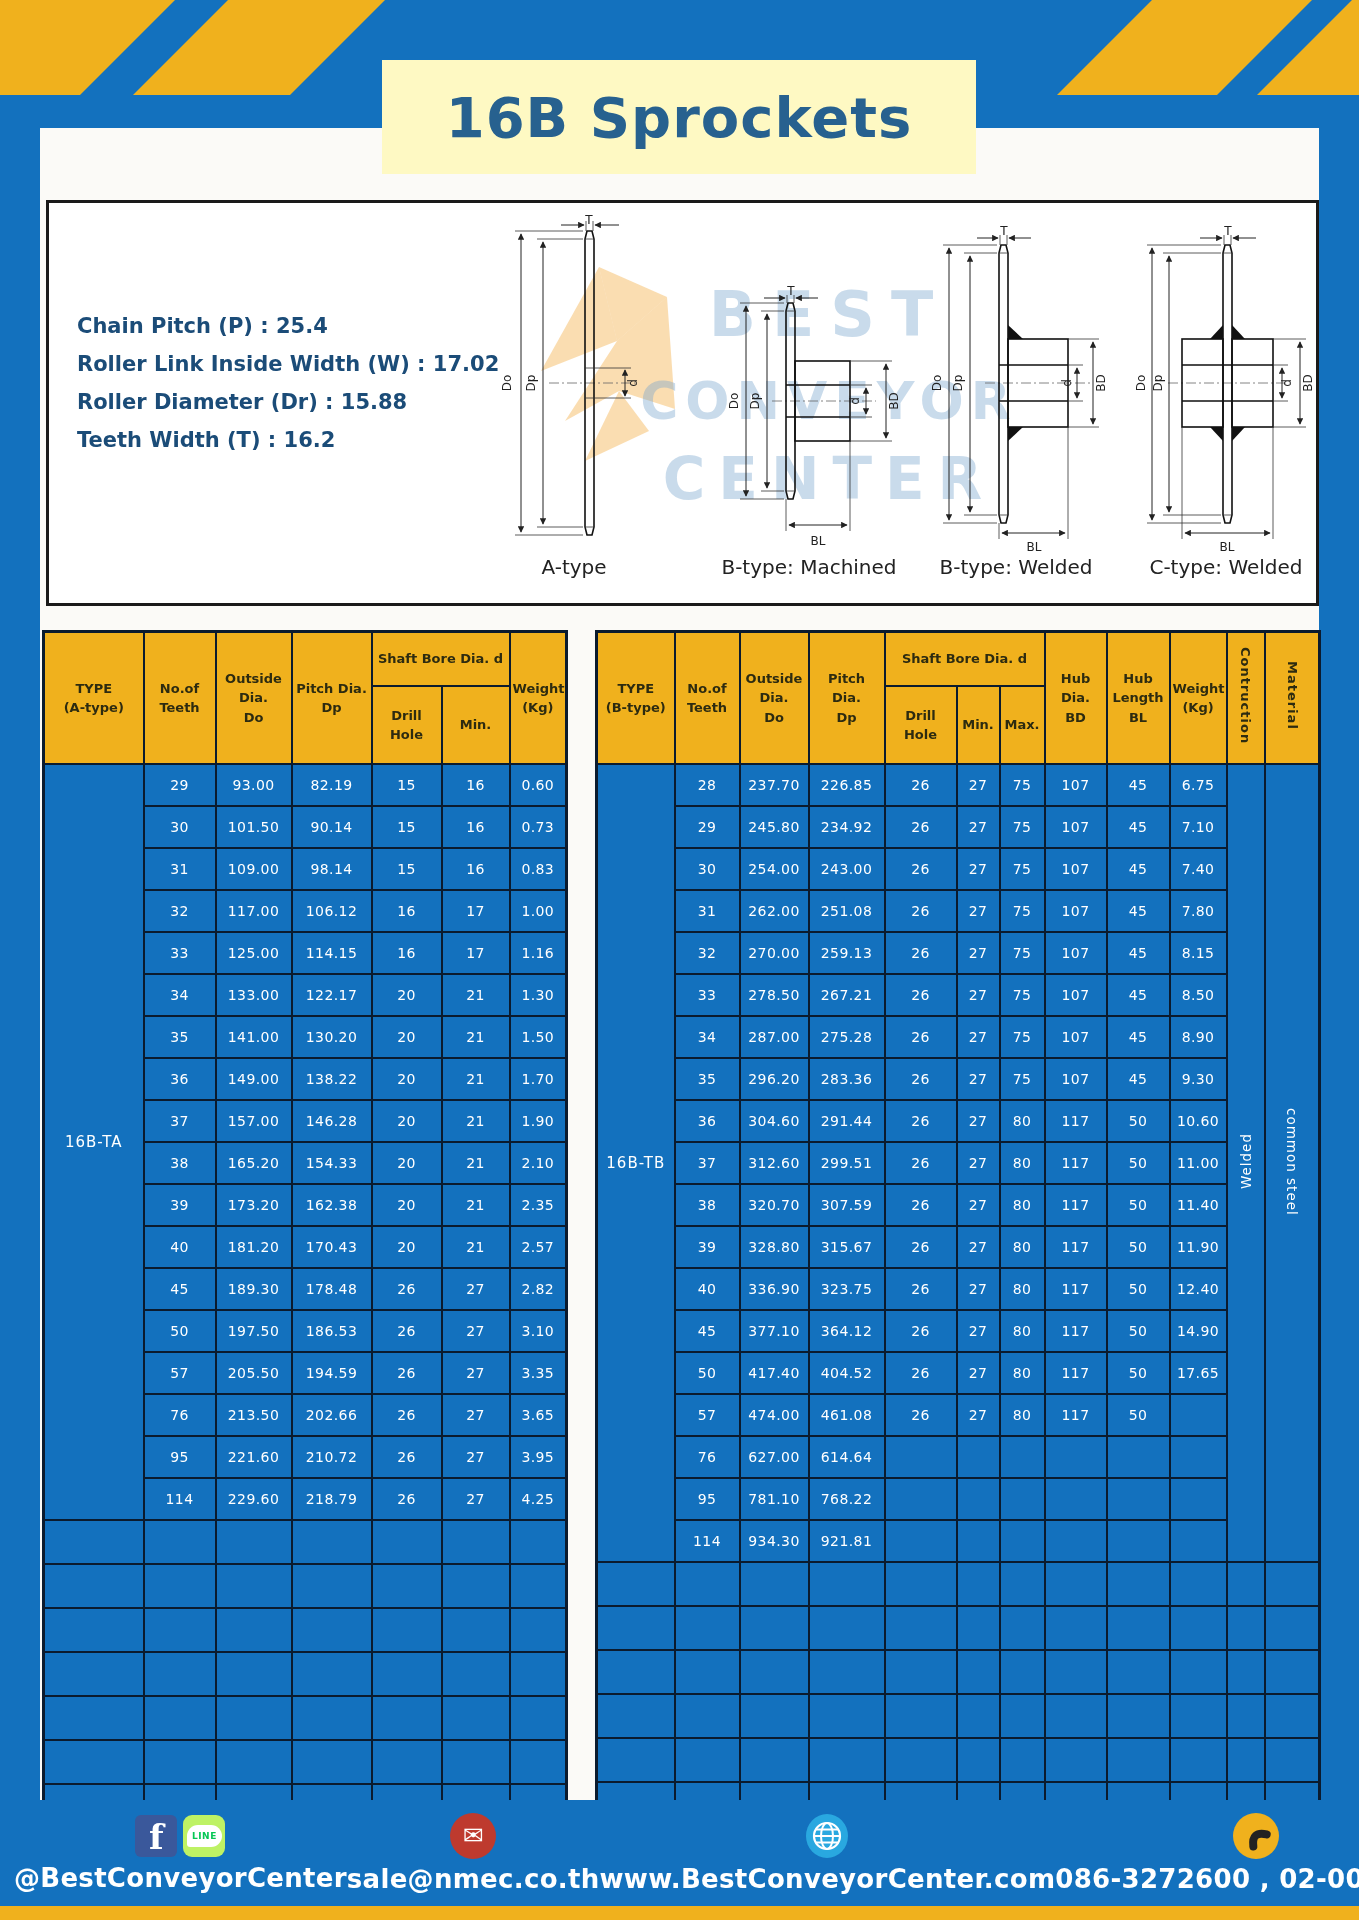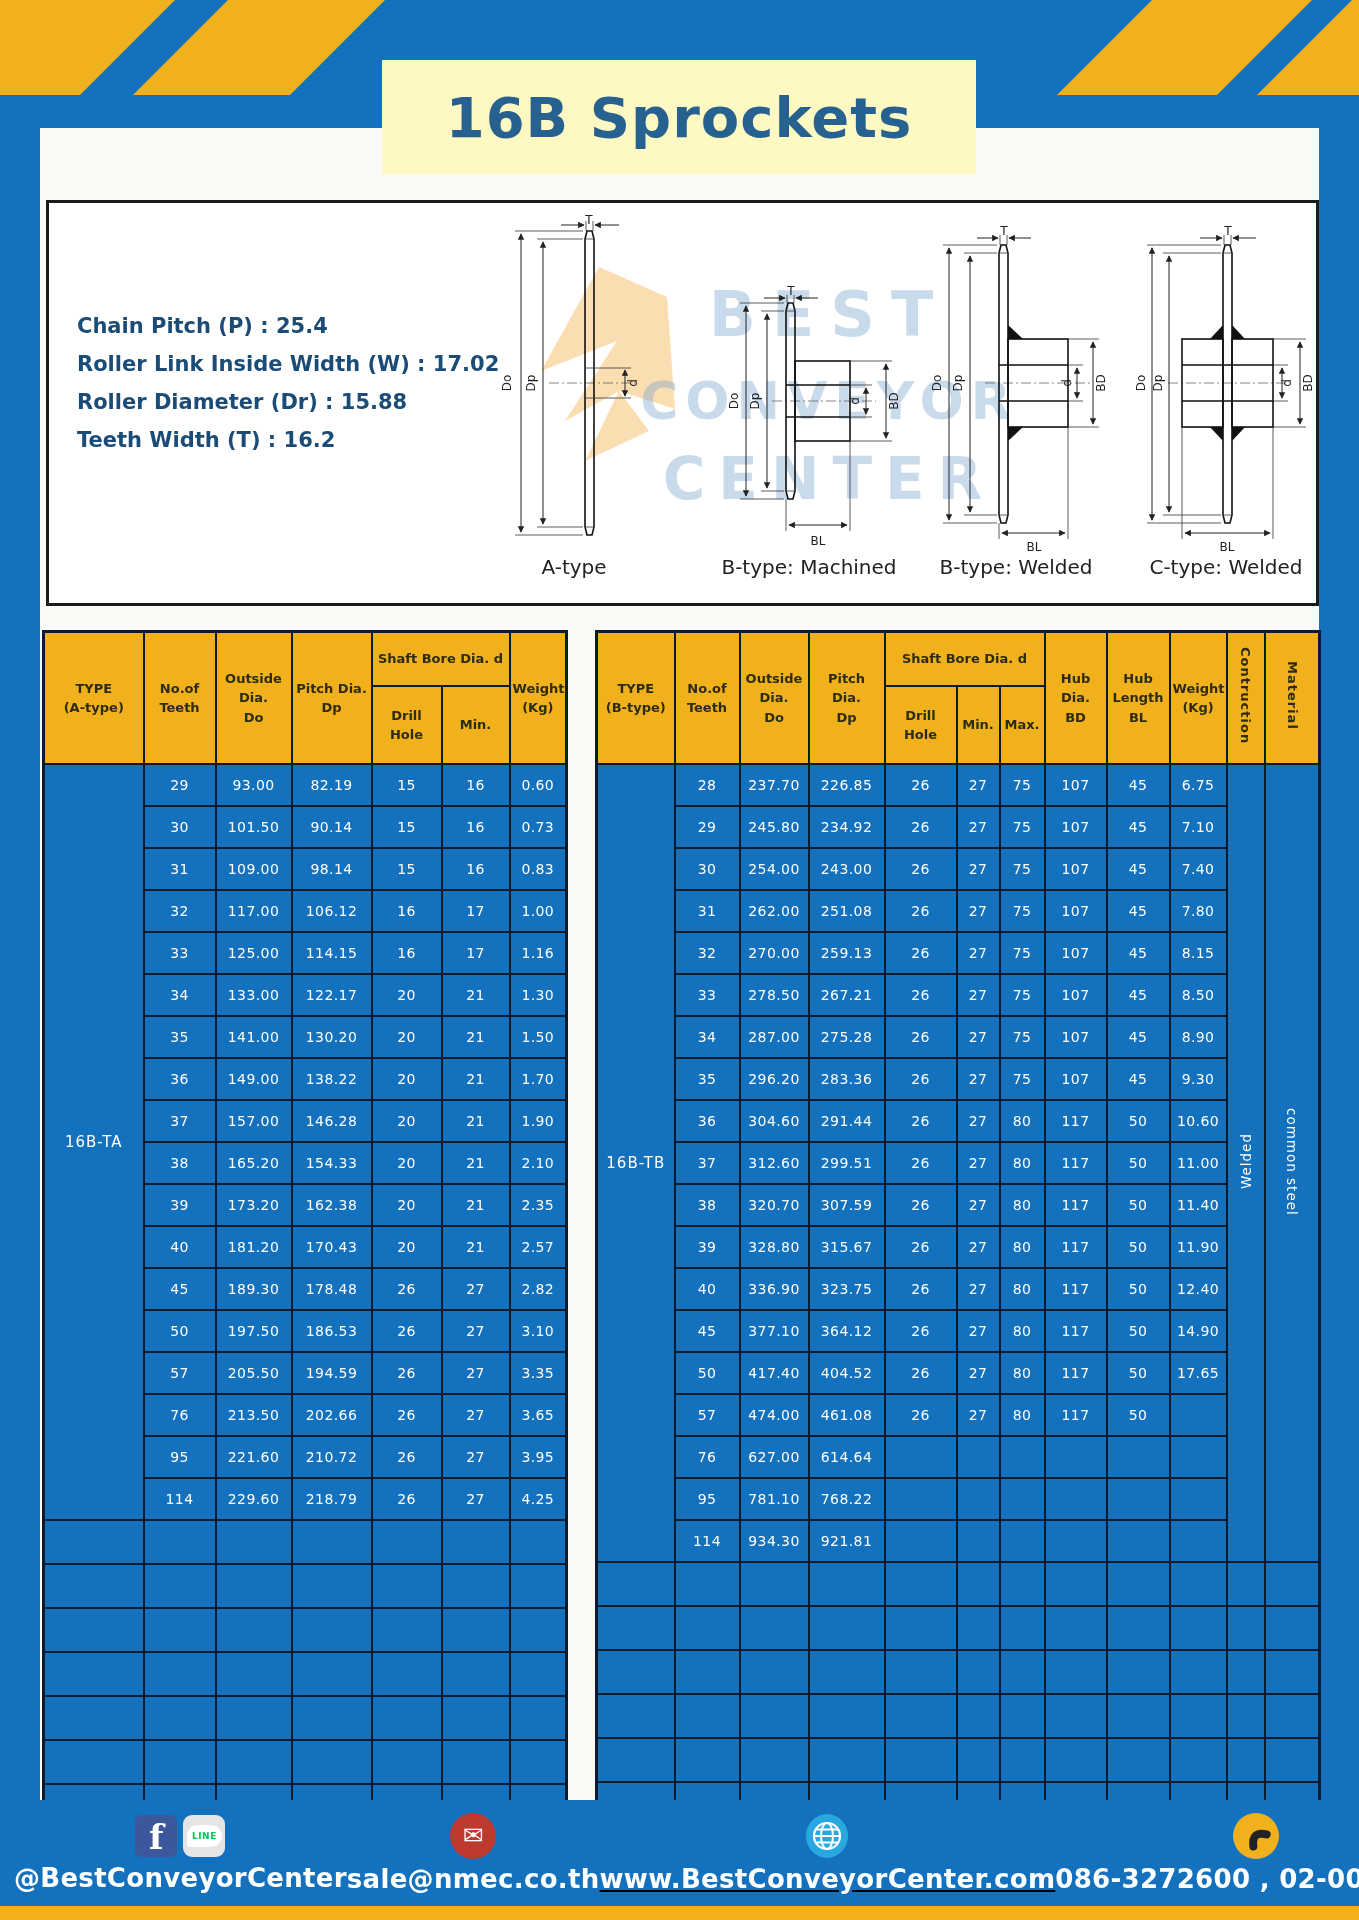--- a/index.html
+++ b/index.html
@@ -34,27 +34,27 @@
   .tbl .empty-row td{height:42px;}
   .tbl .type-cell{font-size:15px;letter-spacing:1px;}
   .vth{writing-mode:vertical-rl;display:inline-block;letter-spacing:1px;}
   .vtext{writing-mode:vertical-rl;display:inline-block;font-size:13.5px;letter-spacing:1px;}
   .vtext.up{transform:rotate(180deg);}
   
   .footer{position:absolute;left:0;top:1800px;width:1359px;height:106px;background:#1371BE;display:flex;align-items:center;z-index:4;}
   .fsec{display:flex;flex-direction:column;align-items:center;justify-content:center;gap:5px;}
   .s1{flex:0 0 300px;margin-left:14px;}
   .s2{flex:0 0 240px;}
-  .s3{flex:0 0 414px;text-decoration:underline;}
+  .s3{flex:0 0 414px;}
   .s4{flex:1;}
   .fdiv{width:7px;height:82px;background:#F0B11D;border-radius:2px;}
   .ftext{color:#fff;font-weight:bold;font-size:26px;letter-spacing:.3px;white-space:nowrap;}
   .ficons{display:flex;gap:6px;align-items:center;height:44px;}
   .fbic{width:42px;height:42px;background:#3A589B;border-radius:6px;color:#fff;display:flex;align-items:flex-end;justify-content:center;font-family:"DejaVu Serif","Liberation Serif",serif;font-weight:bold;font-size:34px;line-height:40px;overflow:hidden;}
-  .lineic{width:42px;height:42px;background:#e5e5e5;border-radius:9px;display:flex;align-items:center;justify-content:center;}
+  .lineic{width:42px;height:42px;background:#bef264;border-radius:9px;display:flex;align-items:center;justify-content:center;}
   .line-bubble{background:#fff;border-radius:11px 11px 11px 3px;padding:6px 5px;color:#06C755;font-size:9px;font-weight:bold;letter-spacing:.5px;}
   .mailic{width:46px;height:46px;border-radius:50%;background:#BE3A2E;color:#fff;font-size:25px;display:flex;align-items:center;justify-content:center;}
   .iconwrap{width:46px;height:46px;display:flex;align-items:center;justify-content:center;}
   .bottom-strip{position:absolute;left:0;top:1906px;width:1359px;height:14px;background:#F0B11D;z-index:4;}
 </style>
 </head>
 <body>
 
 <svg width="0" height="0" style="position:absolute">
     <defs>

